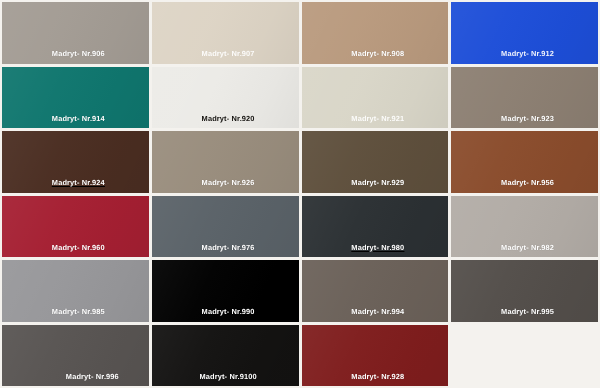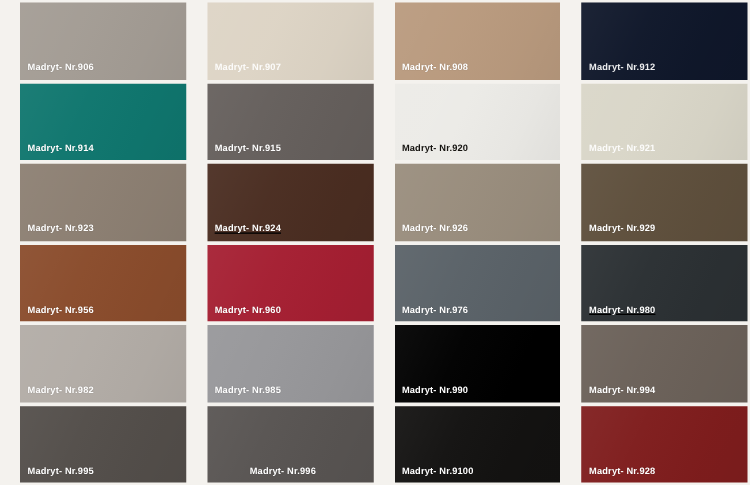--- a/index.html
+++ b/index.html
@@ -23,22 +23,21 @@
     background: #f4f2ee;
     box-sizing: border-box;
     padding: 2px;
   }
   .swatch {
     position: relative;
     overflow: hidden;
     box-sizing: border-box;
     display: flex;
     align-items: flex-end;
-    justify-content: flex-start;
-    margin-left: 14px;
+    justify-content: center;
   }
   .swatch::after {
     content: "";
     position: absolute;
     inset: 0;
     pointer-events: none;
     background: linear-gradient(115deg,
                 rgba(255,255,255,0.055) 0%,
                 rgba(255,255,255,0.015) 38%,
                 rgba(0,0,0,0.02) 72%,
@@ -73,28 +72,25 @@
 <div id="swatch-grid">
     <div class="swatch" style="background-color: rgb(163, 156, 148);">
       <span class="swatch-label label-light">Madryt- Nr.906</span>
     </div>
     <div class="swatch" style="background-color: rgb(221, 212, 197);">
       <span class="swatch-label label-faint">Madryt- Nr.907</span>
     </div>
     <div class="swatch" style="background-color: rgb(185, 154, 126);">
       <span class="swatch-label label-light">Madryt- Nr.908</span>
     </div>
-    <div class="swatch" style="background-color: #0f172a;">
+    <div class="swatch" style="background-color: #1d4ed8;">
       <span class="swatch-label label-faint">Madryt- Nr.912</span>
     </div>
     <div class="swatch" style="background-color: #0f766e;">
       <span class="swatch-label label-light">Madryt- Nr.914</span>
-    </div>
-    <div class="swatch" style="background-color: rgb(101, 95, 92);">
-      <span class="swatch-label label-light">Madryt- Nr.915</span>
     </div>
     <div class="swatch" style="background-color: rgb(236, 235, 231);">
       <span class="swatch-label label-dark">Madryt- Nr.920</span>
     </div>
     <div class="swatch" style="background-color: rgb(217, 214, 200);">
       <span class="swatch-label label-faint">Madryt- Nr.921</span>
     </div>
     <div class="swatch" style="background-color: rgb(140, 127, 114);">
       <span class="swatch-label label-light">Madryt- Nr.923</span>
     </div>

